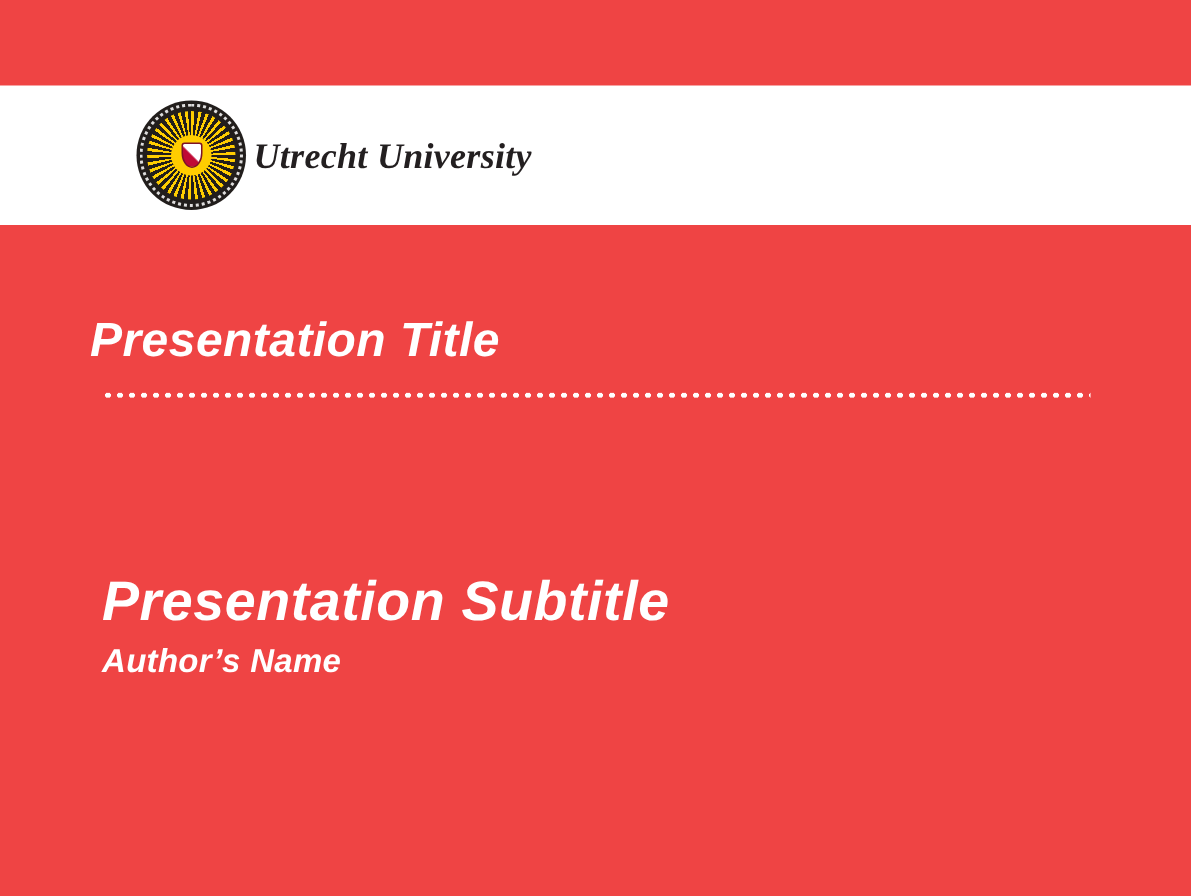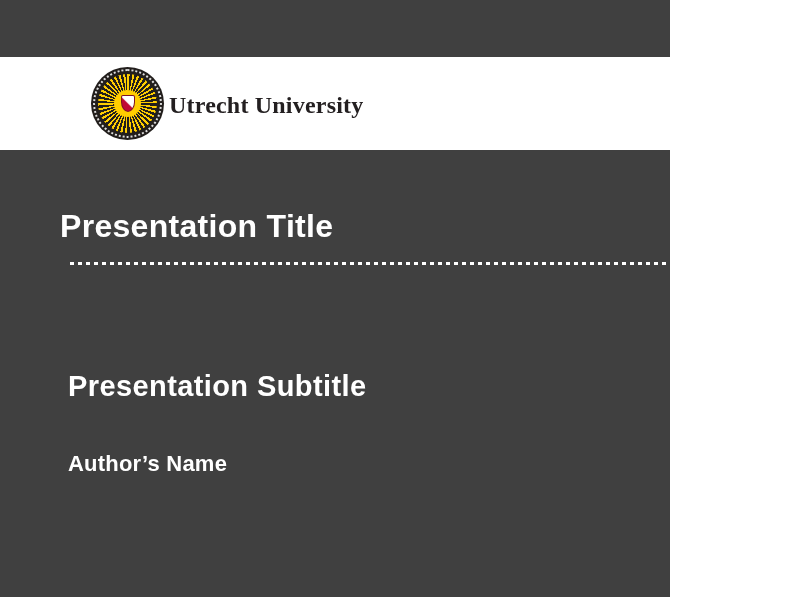--- a/index.html
+++ b/index.html
@@ -3,23 +3,24 @@
 <meta charset="utf-8">
 <style>
   html, body { margin: 0; padding: 0; background: #ffffff; }
   body {
     width: 794px; height: 597px;
     font-family: "Liberation Sans", sans-serif;
     overflow: hidden;
   }
   .slide {
     position: relative;
-    width: 670px; height: 597px;
-    background: #404040;
+    width: 794px; height: 597px;
+    background: #ef4444;
     overflow: hidden;
+    font-style: italic;
   }
   
   .band-white {
     position: absolute;
     top: 57px; left: 0;
     width: 100%; height: 93px;
     background: #ffffff;
   }
   
   .logo {
@@ -68,22 +69,22 @@
   
   .title, .subtitle, .author {
     position: absolute;
     margin: 0;
     color: #ffffff;
     font-weight: bold;
     line-height: 1;
     white-space: nowrap;
   }
   .title    { left: 60px; top: 210px; font-size: 32px; letter-spacing: 0.3px; }
-  .subtitle { left: 68px; top: 372px; font-size: 29px; letter-spacing: 0.4px; }
-  .author   { left: 68px; top: 430px; font-size: 22px; letter-spacing: 0.2px; margin-top: 23px; }
+  .subtitle { left: 68px; top: 382px; font-size: 37px; letter-spacing: 0.4px; }
+  .author   { left: 68px; top: 430px; font-size: 22px; letter-spacing: 0.2px; }
   .dotted-rule {
     position: absolute;
     left: 68px; top: 260px;
     width: 659px; height: 7px;
     background-image: radial-gradient(circle 1.9px at 4px 3.5px, #ffffff 98%, rgba(255,255,255,0));
     background-size: 8px 7px;
     background-repeat: repeat-x;
   }
 </style>
 </head>

